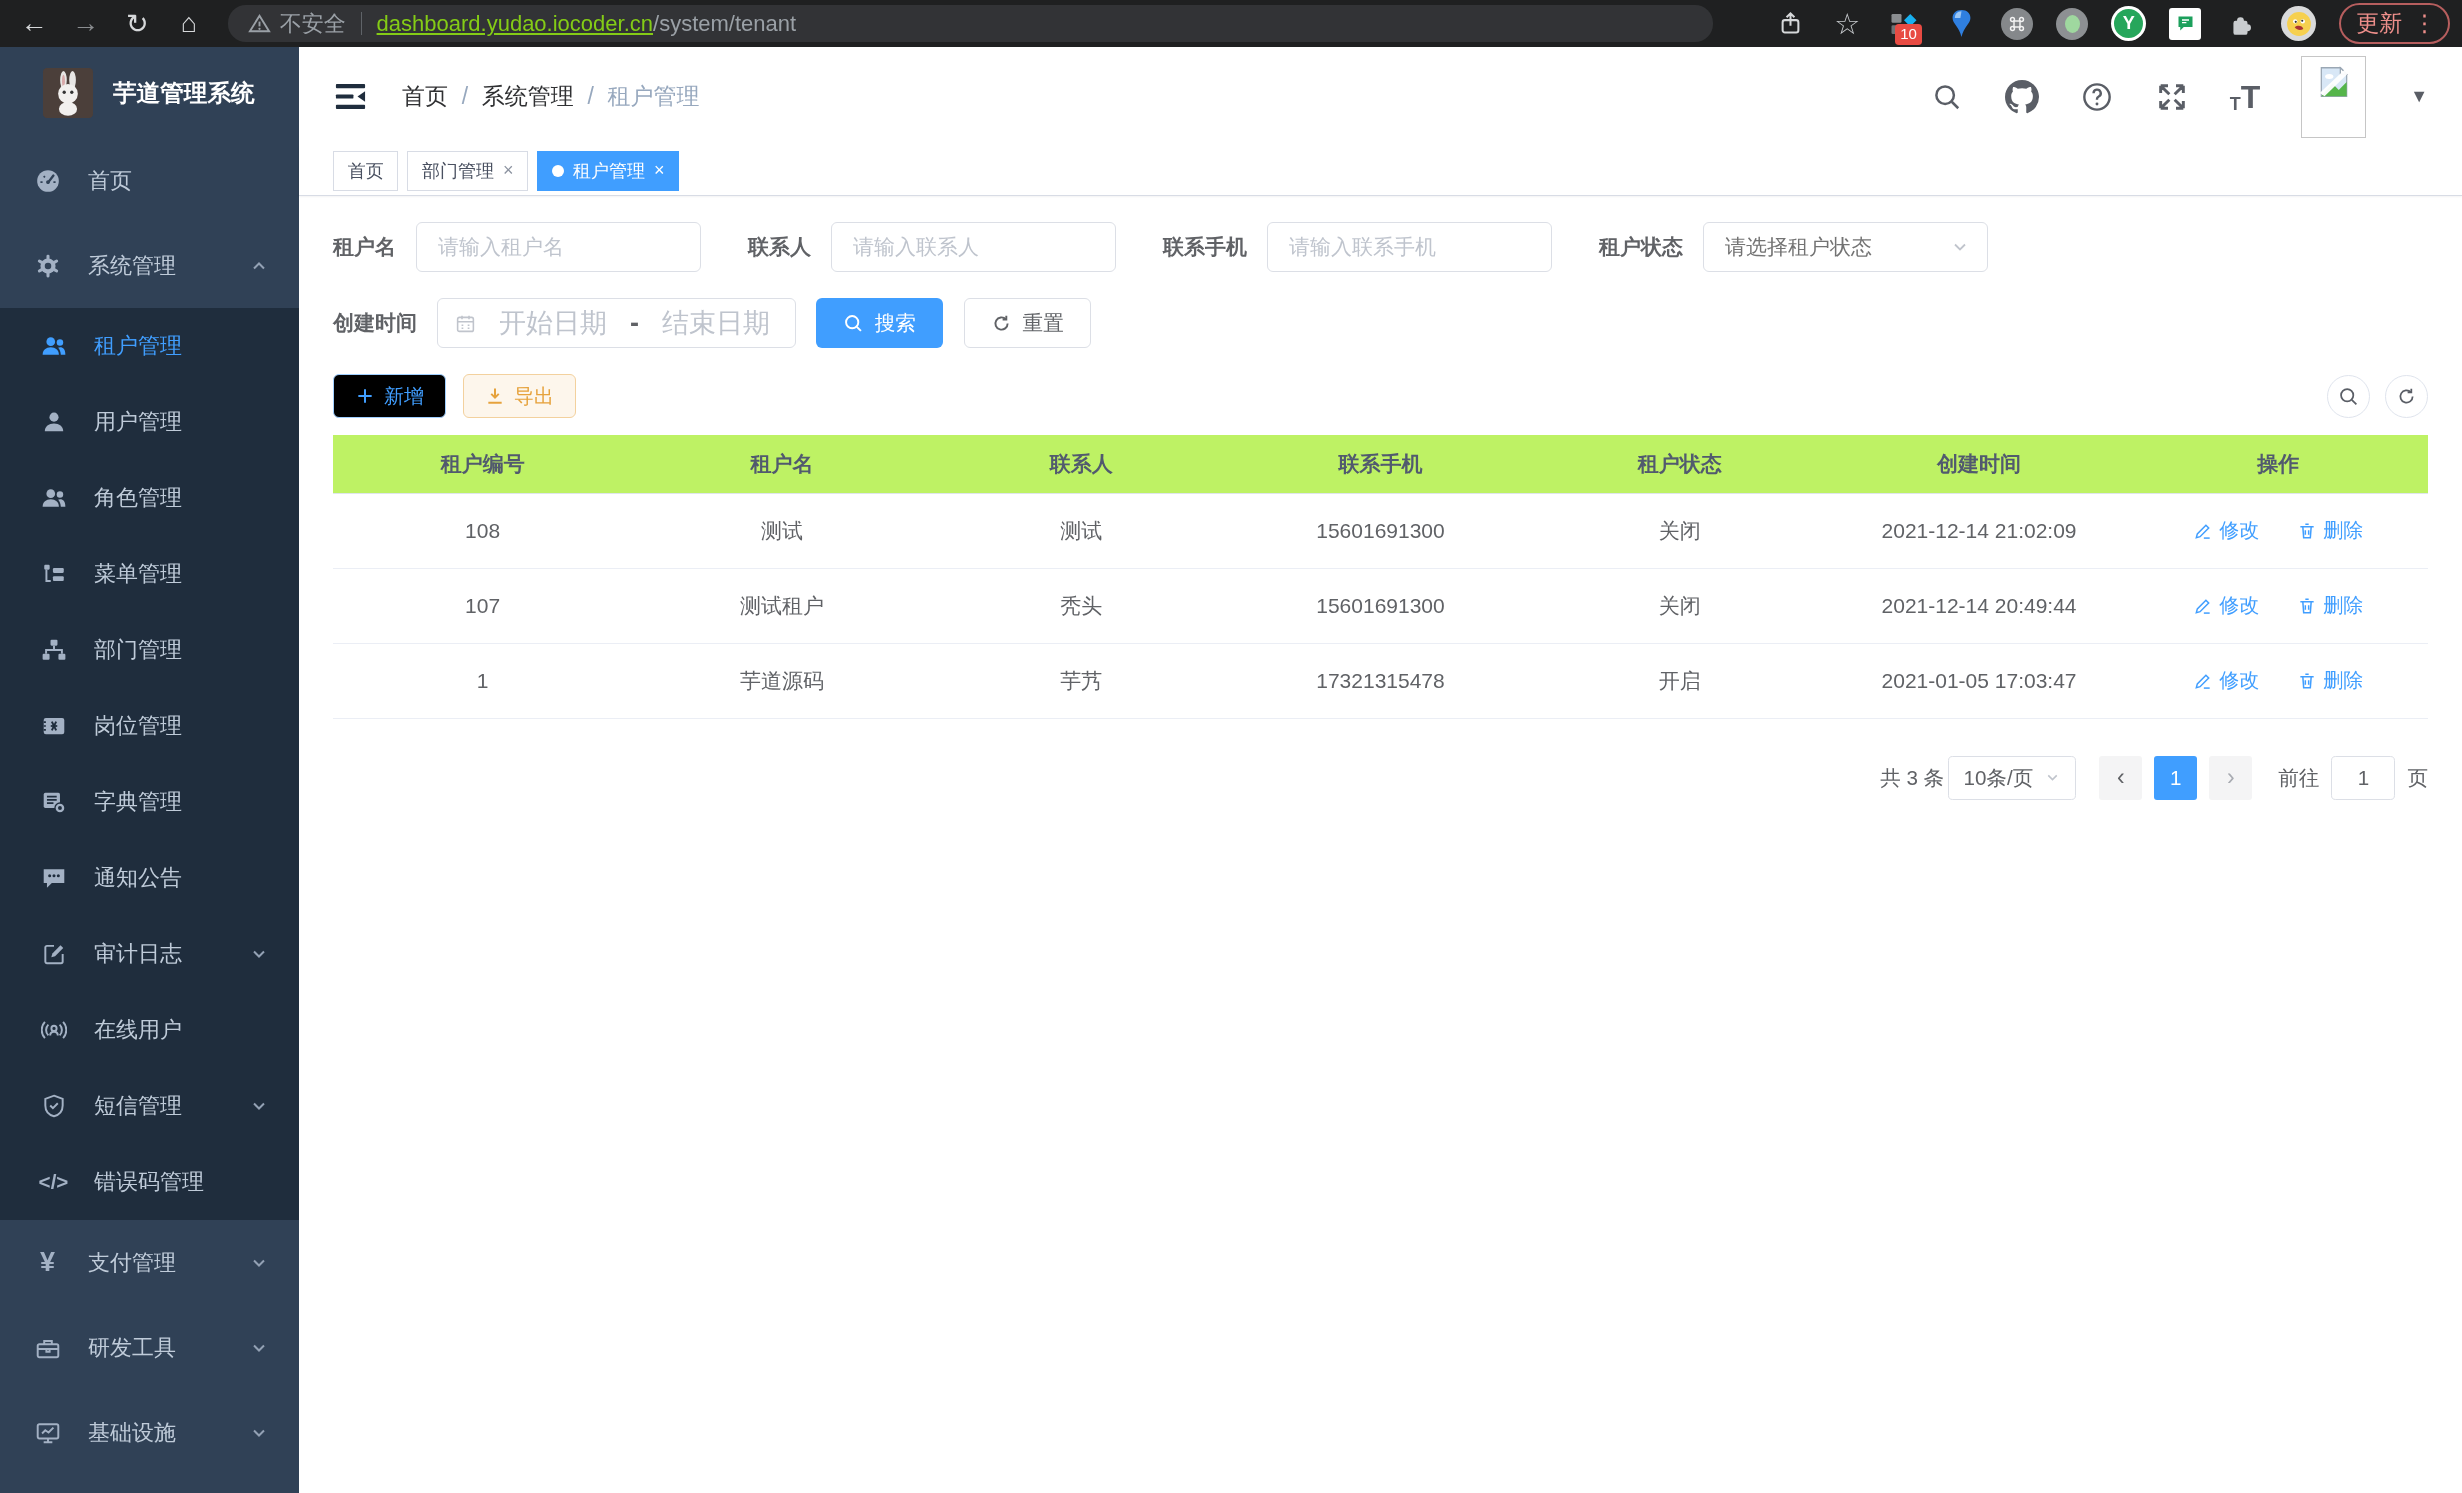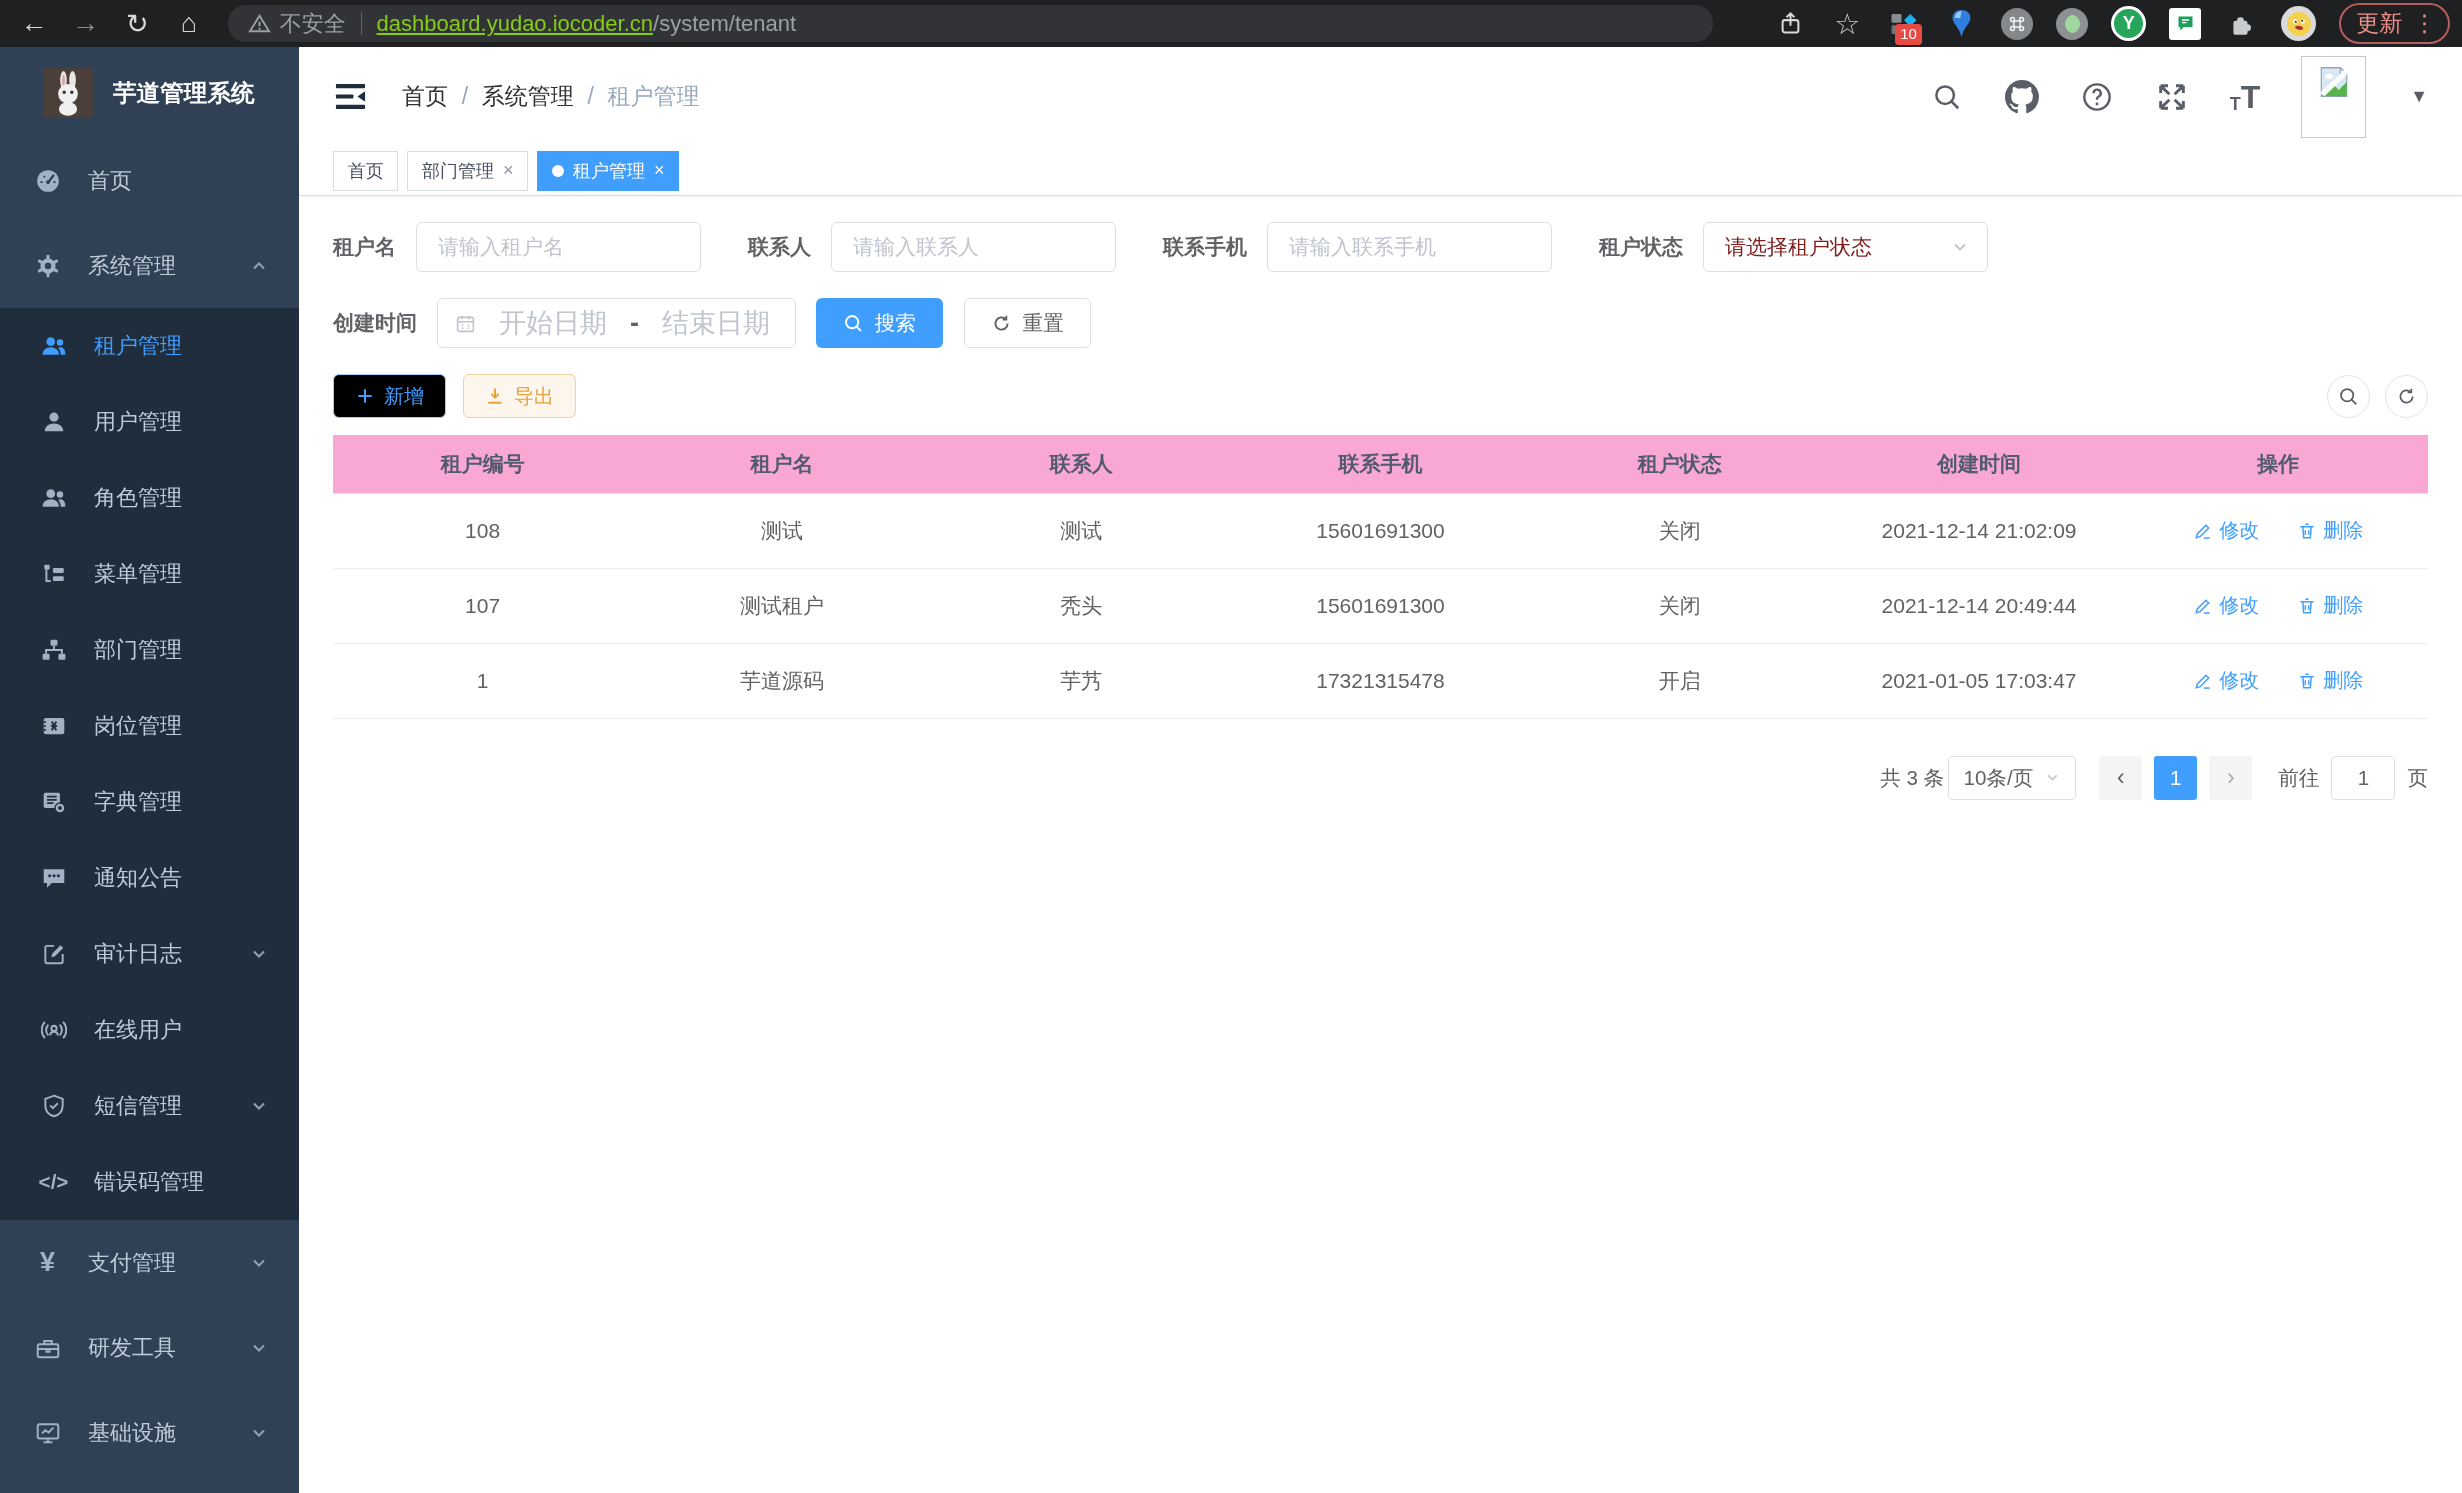--- a/index.html
+++ b/index.html
@@ -74,21 +74,21 @@
 
   
   .content { padding:26px 34px 0; }
   .filter-row { display:flex; align-items:center; margin-bottom:26px; }
   .f-group { display:flex; align-items:center; margin-right:47px; }
   .f-label { font-size:21px; font-weight:bold; color:#606266; margin-right:20px; white-space:nowrap; }
   .f-input { width:285px; height:50px; border:1.5px solid #dcdfe6; border-radius:6px; padding:0 21px;
              font-size:21px; color:#606266; outline:none; background:#fff; }
   .f-input::placeholder { color:#bfc4cd; }
   .f-select { width:285px; height:50px; border:1.5px solid #dcdfe6; border-radius:6px; padding:0 17px 0 21px;
-              display:flex; align-items:center; font-size:21px; color:#7f1d1d; background:#fff; cursor:pointer;justify-content:flex-end; }
+              display:flex; align-items:center; font-size:21px; color:#737373; background:#fff; cursor:pointer;justify-content:flex-end; }
   .f-select .sel-chev { margin-left:auto; width:20px; height:20px; color:#c0c4cc; }
   .date-range { width:359px; height:50px; border:1.5px solid #dcdfe6; border-radius:6px; display:flex;
                 align-items:center; padding:0 17px; gap:15px; font-size:27px; color:#bfc4cd; background:#fff; }
   .date-sep { color:#606266; font-weight:bold; }
   .btn { height:50px; border-radius:6px; display:inline-flex; align-items:center; gap:10.7px; font-size:20.6px;
          padding:0 26px; cursor:pointer; border:1.5px solid transparent; white-space:nowrap; }
   .btn-primary { background:#409eff; color:#fff; }
   .btn-plain { background:#fff; border-color:#dcdfe6; color:#606266; }
   .btn-ico { width:21px; height:21px; }
 
@@ -96,21 +96,21 @@
   .btn-sm { height:44px; padding:0 21px; font-size:20px; border-radius:6px; display:inline-flex; align-items:center; gap:9px; cursor:pointer; }
   .btn-add { background:#000000; border:1.5px solid #a0cfff; color:#409eff; margin-right:17px; }
   .btn-export { background:#fdf6ec; border:1.5px solid #f3d19e; color:#e6a23c; }
   .tool-right { margin-left:auto; display:flex; gap:15px; }
   .circle-btn { width:43px; height:43px; border-radius:50%; border:1.5px solid #dfe4ed; background:#fff;
                 display:flex; align-items:center; justify-content:center; color:#5a5e66; cursor:pointer; }
   .circle-btn svg { width:21px; height:21px; }
 
   
   table.grid { width:100%; border-collapse:collapse; table-layout:fixed; }
-  .grid th { height:58px; background:#f9a8d4; color:#515a6e; font-size:21px; font-weight:bold;
+  .grid th { height:58px; background:#bef264; color:#515a6e; font-size:21px; font-weight:bold;
              border-bottom:0.8px solid #dfe6ec; text-align:center; }
   .grid td { height:75px; font-size:21px; color:#606266; text-align:center; border-bottom:0.8px solid #ebeef5; }
   .op-cell { display:flex; align-items:center; justify-content:center; gap:38px; }
   .op-link { color:#409eff; font-size:20px; display:inline-flex; align-items:center; gap:6px; cursor:pointer; }
   .op-link svg { width:20px; height:20px; }
 
   
   .pagination { display:flex; align-items:center; justify-content:flex-end; margin-top:37px; font-size:20.6px; color:#606266; }
   .pg-total { margin-right:4px; }
   .pg-size { width:128px; height:44px; border:1.5px solid #dcdfe6; border-radius:4.6px; display:flex; align-items:center;

